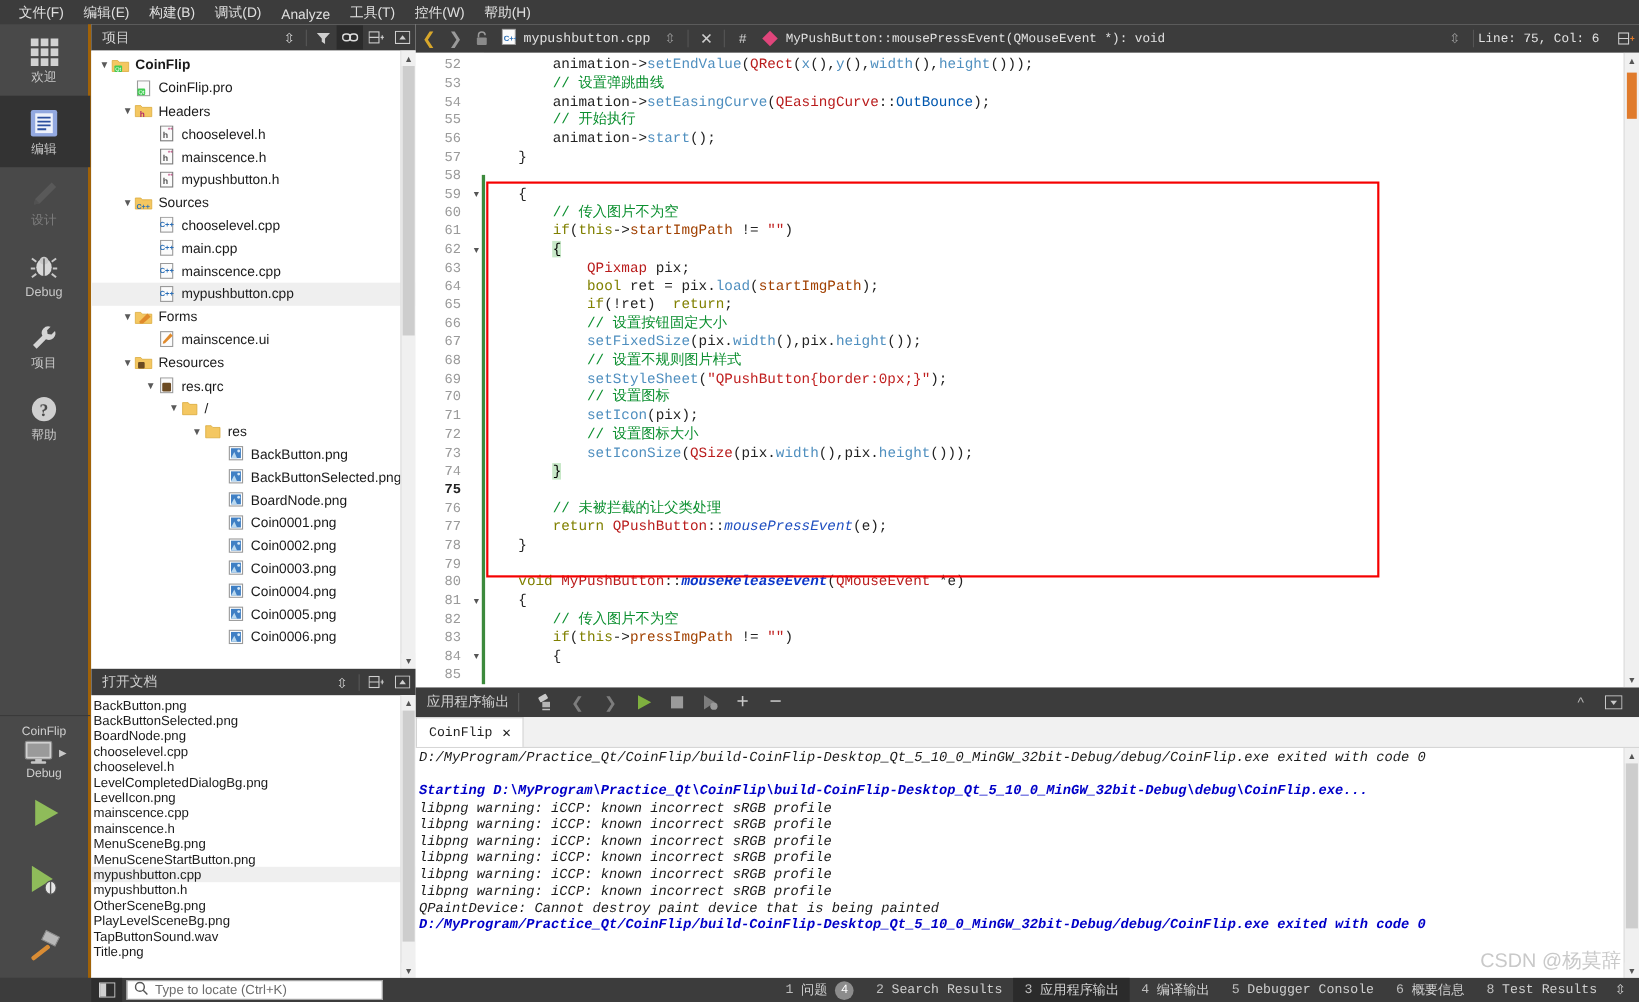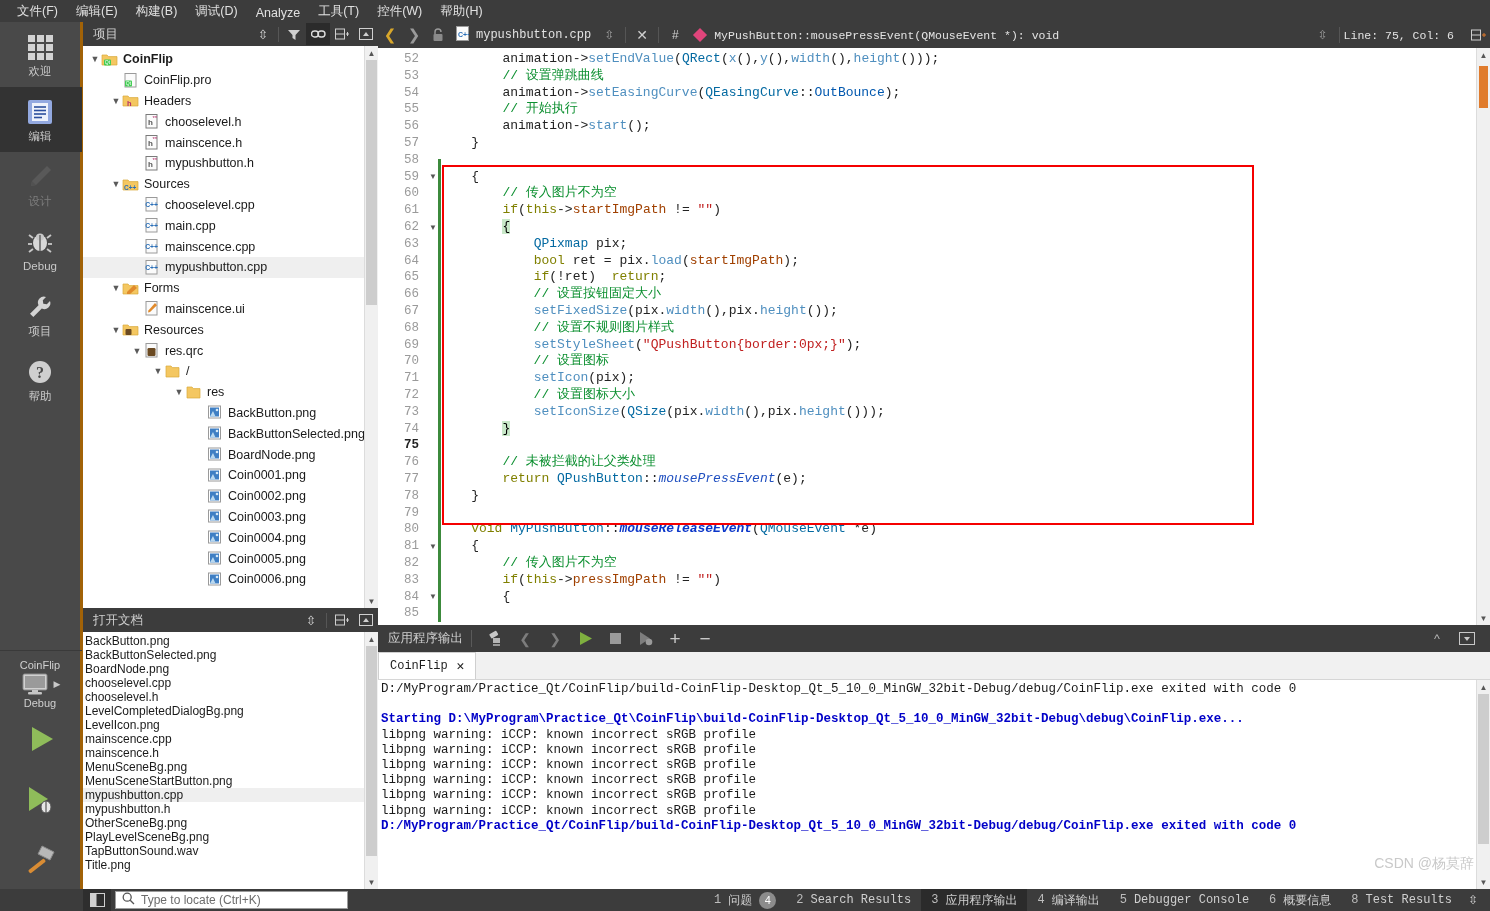--- a/index.html
+++ b/index.html
@@ -87,54 +87,54 @@
   .codearea{position:relative;height:577px;background:#ffffff;overflow:hidden;}
   .gutter{position:absolute;left:0;top:0;width:48px;height:100%;background:#ffffff;}
   .foldbar{position:absolute;left:48px;top:0;width:14px;height:100%;background:#ffffff;}
   .codelines{position:absolute;left:62px;top:0;right:30px;top:0;}
   .ln{height:16.8px;line-height:16.8px;font-family:"Liberation Mono",monospace;font-size:13px;white-space:pre;}
   .lnum{height:16.8px;line-height:16.8px;font-family:"Liberation Mono",monospace;font-size:12.5px;color:#9a9a9a;text-align:right;padding-right:7px;}
   .lnum.cur{color:#222;font-weight:bold;}
 
   .kw{color:#808000;}
   .kw2{color:#0057ae;}
-  .typ{color:#0369a1;}
+  .typ{color:#b91c1c;}
   .fn{color:#4f8fbf;}
   .fnb{color:#0b36c9;font-style:italic;font-weight:bold;}
   .fni{color:#1f4fc0;font-style:italic;}
   .cm{color:#0b8f2f;}
   .str{color:#c02020;}
   .pl{color:#232323;}
   .var{color:#a04000;}
   .hl{background:#c8e8c8;}
 
   .changebar{position:absolute;left:60px;width:3px;background:#3c8a3c;}
   .redbox{position:absolute;border:2px solid #f50000;pointer-events:none;}
   .edvsb{position:absolute;right:0;top:0;width:14px;bottom:0;background:#f0f0f0;border-left:1px solid #dcdcdc;}
 
   
   .outpane{position:absolute;left:378px;top:625px;right:0;height:264px;background:#ffffff;}
   .outhdr{height:27px;background:#3c3c3c;color:#d0d0d0;display:flex;align-items:center;padding-left:10px;font-size:12.5px;gap:0;}
   .outhdr .ob{width:30px;height:25px;display:flex;align-items:center;justify-content:center;color:#c0c0c0;}
   .outhdr .sep{width:1px;height:17px;background:#5a5a5a;margin:0 8px;}
   .outtabs{height:28px;background:#f1f1f1;border-bottom:1px solid #d6d6d6;display:flex;align-items:flex-end;}
   .outtab{height:27px;background:#fff;border:1px solid #cfcfcf;border-bottom:none;display:flex;align-items:center;gap:9px;padding:0 11px;font-family:"Liberation Mono",monospace;font-size:12px;color:#1c1c1c;}
-  .outtext{height:209px;overflow:hidden;padding:2px 0 0 3px;background:#fff;}
+  .outtext{height:209px;overflow:hidden;padding:2px 0 0 3px;background:#fff;font-style:italic;}
   .oline{font-family:"Liberation Mono",monospace;font-size:12.5px;line-height:15.2px;white-space:pre;color:#1a1a1a;}
   .oline.blue{color:#0000c8;font-weight:bold;}
 
   
   .statusbar{position:absolute;left:83px;bottom:0;right:0;height:22px;background:#3c3c3c;display:flex;align-items:center;color:#d0d0d0;font-size:12px;}
   .sb-toggle{width:28px;height:22px;display:flex;align-items:center;justify-content:center;background:#2e2e2e;}
   .locate{width:233px;height:18px;background:#fff;border:1px solid #9b9b9b;display:flex;align-items:center;gap:6px;padding-left:6px;margin-left:4px;color:#6c6c6c;font-size:12px;}
   .sbtab{display:flex;align-items:center;gap:7px;padding:0 10px;height:22px;font-family:"Liberation Mono",monospace;font-size:12px;color:#d0d0d0;}
   .sbtab.active{background:#2b2b2b;}
   .sbtab .n{color:#bdbdbd;}
   .badge{min-width:17px;height:17px;border-radius:9px;background:#8c8c8c;color:#fff;display:inline-flex;align-items:center;justify-content:center;font-size:11px;padding:0 5px;font-family:"Liberation Sans",sans-serif;}
-  .watermark{position:absolute;right:16px;bottom:38px;color:#c9c9c9;font-size:14px;}
+  .watermark{position:absolute;right:16px;bottom:26px;color:#c9c9c9;font-size:18px;}
   .leftcorner{position:absolute;left:0;bottom:0;width:83px;height:22px;background:#3c3c3c;}
 </style>
 </head>
 <body>
 
 <div class="app">
 
   <div class="menubar" id="menubar">
       <span class="mi">文件(F)</span>
       <span class="mi">编辑(E)</span>
@@ -794,20 +794,21 @@
       <div id="outlines">
           <div class="oline">D:/MyProgram/Practice_Qt/CoinFlip/build-CoinFlip-Desktop_Qt_5_10_0_MinGW_32bit-Debug/debug/CoinFlip.exe exited with code 0</div>
           <div class="oline"> </div>
           <div class="oline blue">Starting D:\MyProgram\Practice_Qt\CoinFlip\build-CoinFlip-Desktop_Qt_5_10_0_MinGW_32bit-Debug\debug\CoinFlip.exe...</div>
           <div class="oline">libpng warning: iCCP: known incorrect sRGB profile</div>
           <div class="oline">libpng warning: iCCP: known incorrect sRGB profile</div>
           <div class="oline">libpng warning: iCCP: known incorrect sRGB profile</div>
           <div class="oline">libpng warning: iCCP: known incorrect sRGB profile</div>
           <div class="oline">libpng warning: iCCP: known incorrect sRGB profile</div>
           <div class="oline">libpng warning: iCCP: known incorrect sRGB profile</div>
+          <div class="oline">QPaintDevice: Cannot destroy paint device that is being painted</div>
           <div class="oline blue">D:/MyProgram/Practice_Qt/CoinFlip/build-CoinFlip-Desktop_Qt_5_10_0_MinGW_32bit-Debug/debug/CoinFlip.exe exited with code 0</div>
         </div>
       <div class="vsb" style="top:0;bottom:0;">
         <div class="arrU">▲</div>
         <div class="thumb" style="top:14px;height:150px;"></div>
         <div class="arrD">▼</div>
       </div>
     </div>
   </div>
 

